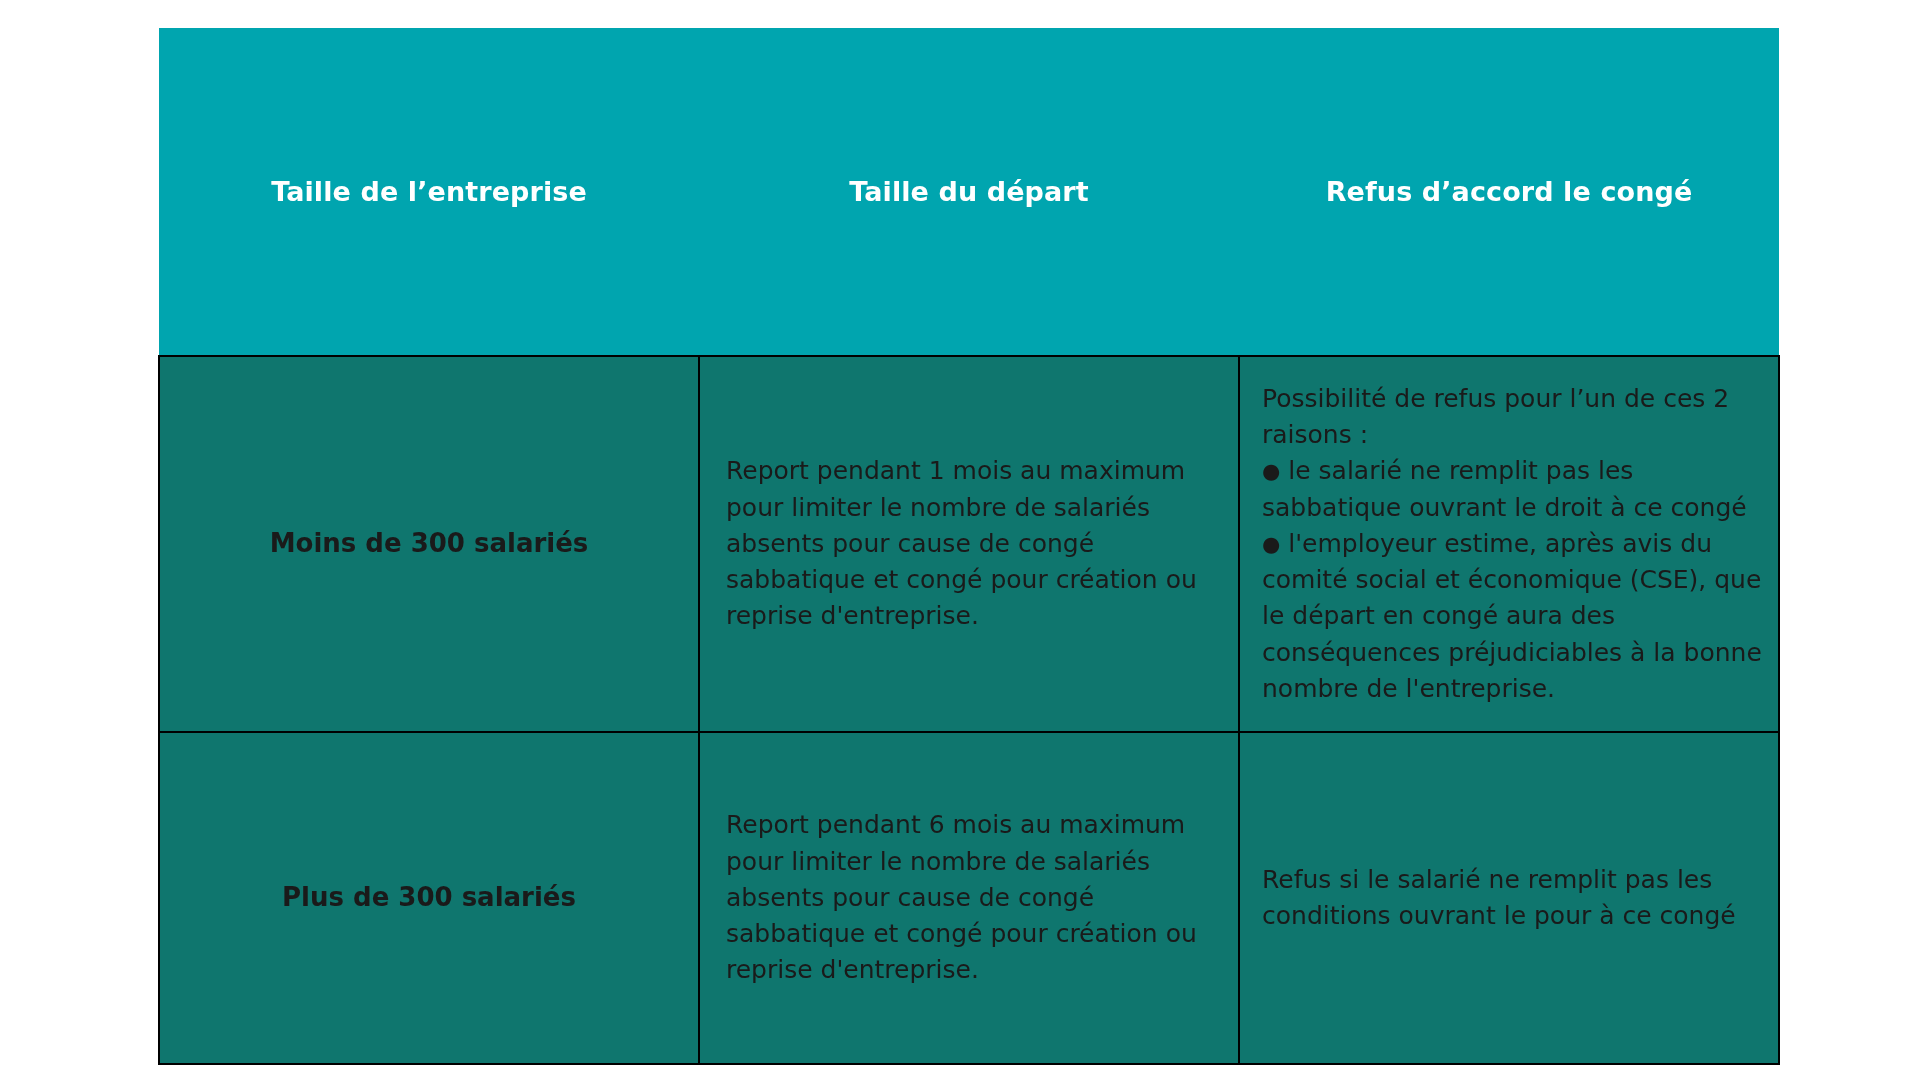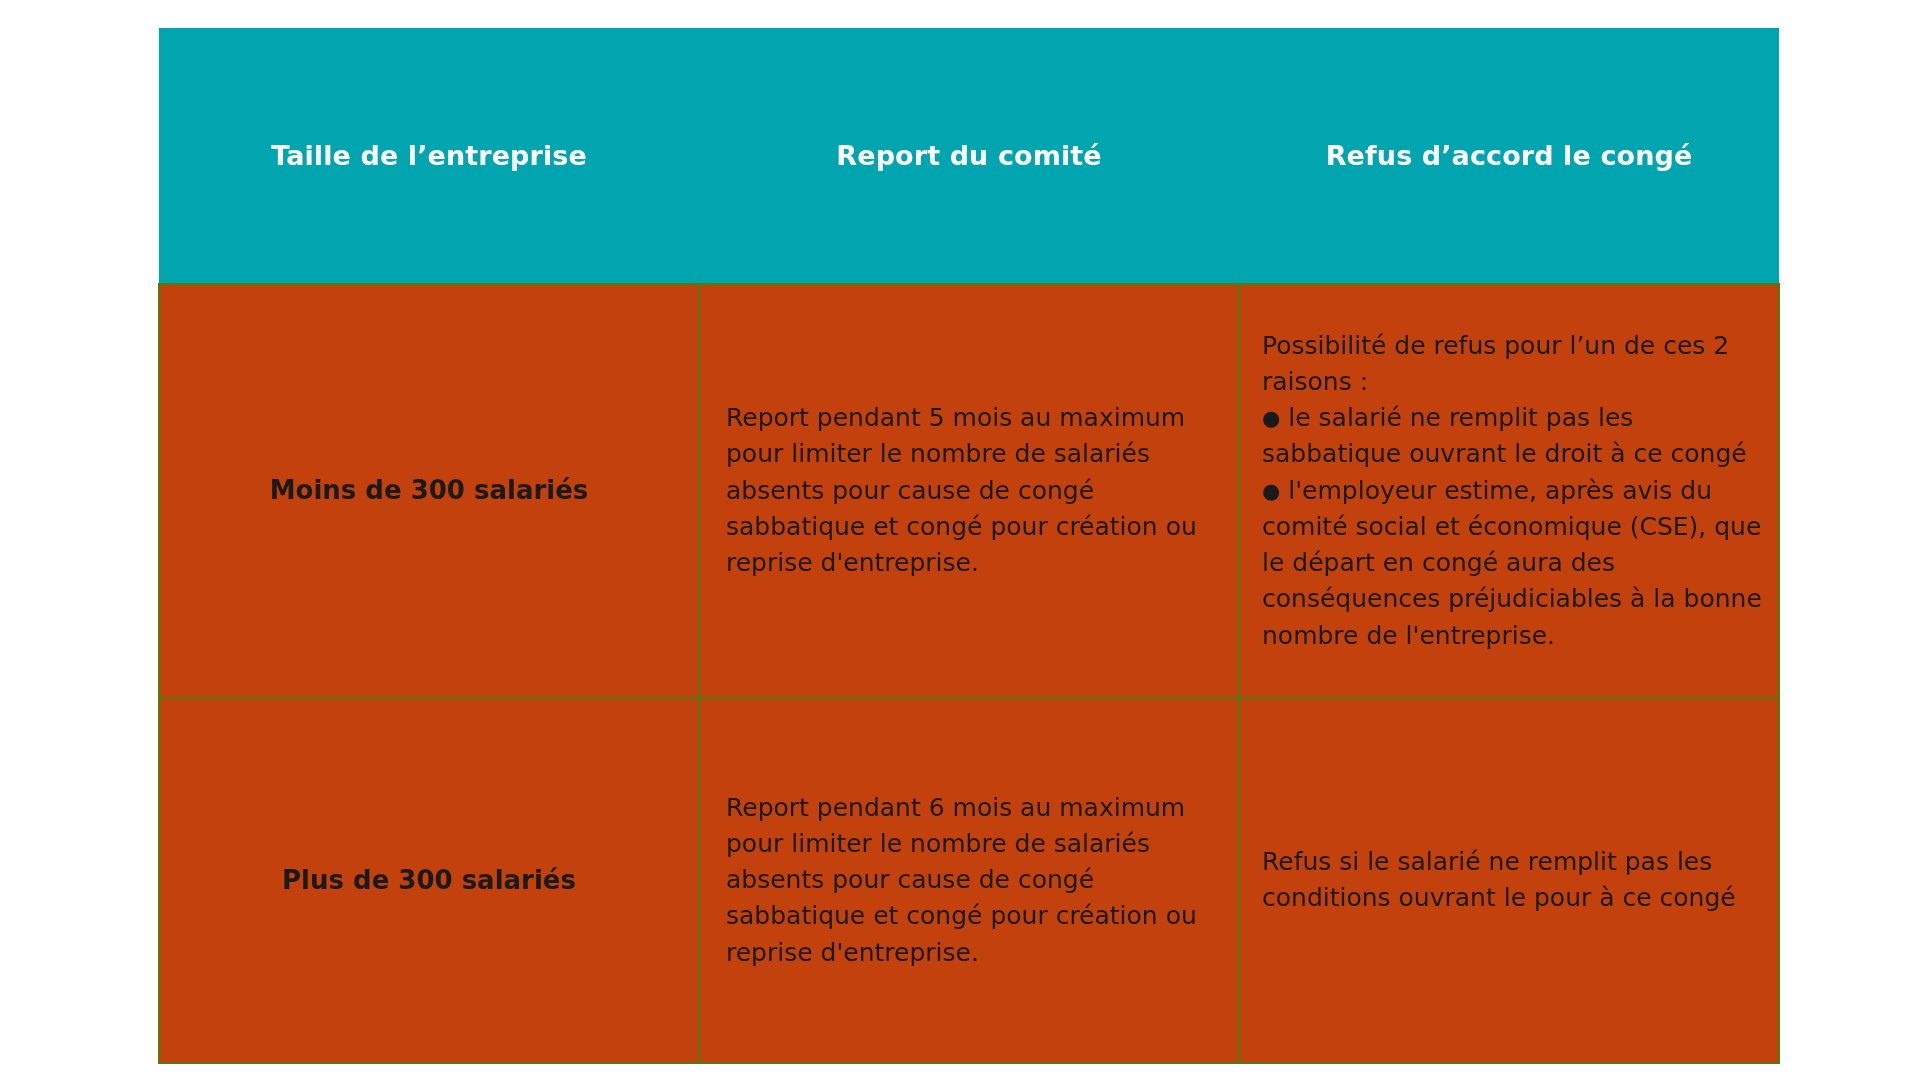--- a/index.html
+++ b/index.html
@@ -29,39 +29,39 @@
 
   table.comparison-table {
     width: 100%;
     height: 100%;
     border-collapse: collapse;
     table-layout: fixed;
   }
 
   
   thead tr {
-    height: 256px;
+    height: 328px;
   }
 
   thead th {
     background: #00a5af;
     color: #ffffff;
     font-size: 27px;
     font-weight: 700;
     text-align: center;
     vertical-align: middle;
     border: none;
     letter-spacing: 0.1px;
     line-height: 1.3;
   }
 
   
   tbody td {
-    border: 2px solid #4d7c0f;
-    background: #c2410c;
+    border: 2px solid #000000;
+    background: #0f766e;
     color: #1a1a1a;
     font-size: 25px;
     line-height: 1.45;
     vertical-align: middle;
   }
 
   tbody tr.row-1 { height: 376px; }
   tbody tr.row-2 { height: 332px; }
 
   td.col-size {
@@ -109,30 +109,30 @@
 </style>
 </head>
 <body>
 
 <div class="page">
   <div class="table-wrap">
     <table class="comparison-table">
       <thead>
         <tr>
           <th class="col-size">Taille de l’entreprise</th>
-          <th class="col-report">Report du comité</th>
+          <th class="col-report">Taille du départ</th>
           <th class="col-refus">Refus d’accord le congé</th>
         </tr>
       </thead>
       <tbody>
 
         <tr class="row-1">
           <td class="col-size">Moins de 300 salariés</td>
           <td class="col-report">
-            <span class="cell-text">Report pendant 5 mois au maximum pour limiter le nombre de salariés absents pour cause de congé sabbatique et congé pour création ou reprise d'entreprise.</span>
+            <span class="cell-text">Report pendant 1 mois au maximum pour limiter le nombre de salariés absents pour cause de congé sabbatique et congé pour création ou reprise d'entreprise.</span>
           </td>
           <td class="col-refus">
             <span class="cell-text">Possibilité de refus pour l’un de ces 2 raisons :</span>
             <span class="bullet-block">
               <span class="bullet-line">
                 <span class="bullet-dot">●</span>
                 <span>le salarié ne remplit pas les sabbatique ouvrant le droit à ce congé</span>
               </span>
               <span class="bullet-line">
                 <span class="bullet-dot">●</span>

